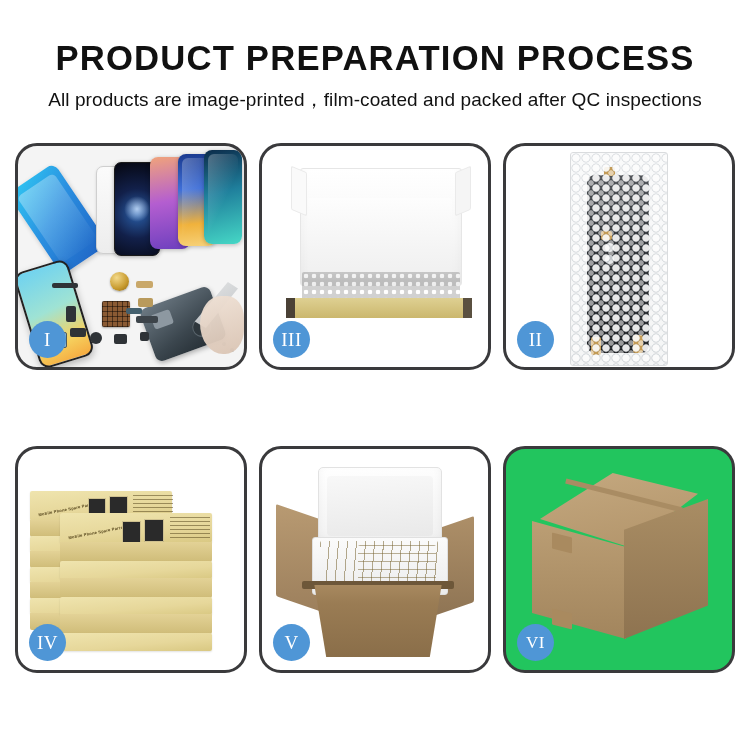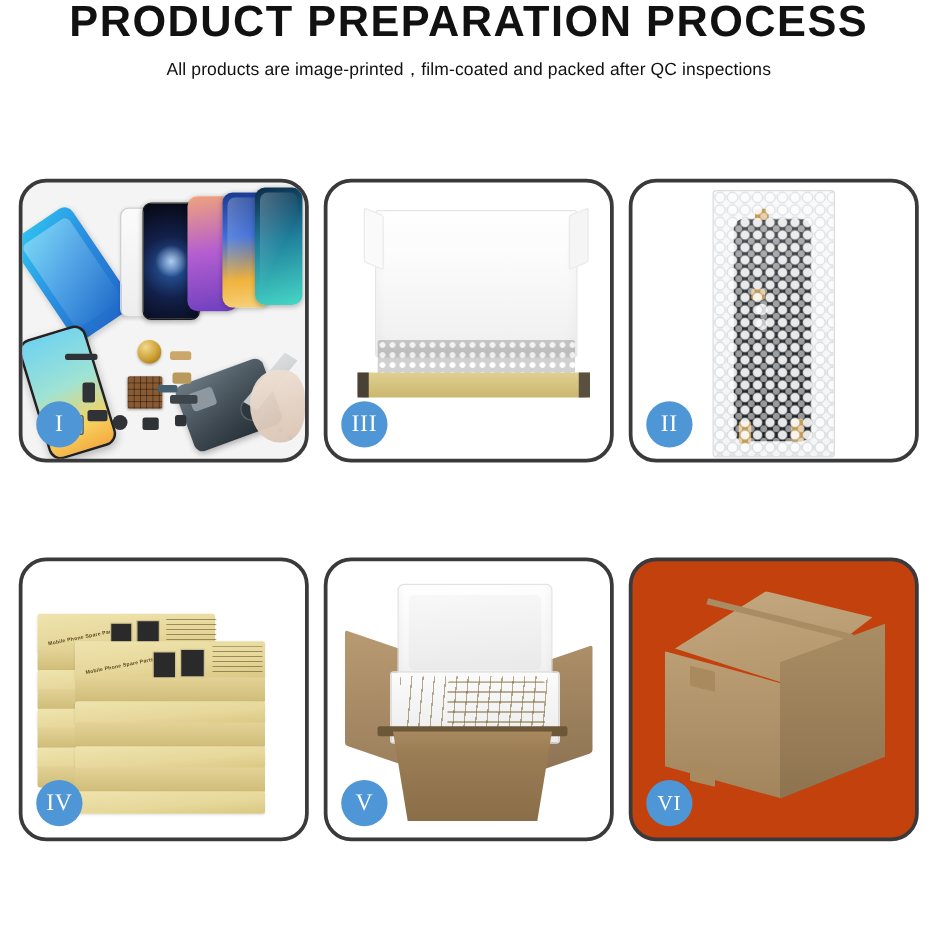--- a/index.html
+++ b/index.html
@@ -5,28 +5,28 @@
   html,body{margin:0;padding:0;}
   body{
     width:750px;height:750px;
     background:#ffffff;
     font-family:"Liberation Sans",sans-serif;
     overflow:hidden;
   }
   .page{position:relative;width:750px;height:750px;}
 
   
-  .header{text-align:center;}
+  .header{text-align:center;padding-top:40px;}
   .title{
     font-size:35px;font-weight:bold;color:#111111;
     letter-spacing:1.2px;line-height:1;
     transform:scaleX(0.99);
   }
   .subtitle{
-    font-size:14px;color:#111111;margin-top:12px;
+    font-size:19px;color:#111111;margin-top:12px;
     letter-spacing:.1px;
   }
 
   
   .grid{
     position:absolute;left:15px;top:143px;
     width:720px;
     display:grid;
     grid-template-columns:repeat(3,232px);
     grid-template-rows:repeat(2,227px);
@@ -320,21 +320,21 @@
     position:absolute;left:42px;top:136px;width:148px;height:72px;
     background:linear-gradient(180deg,#a8895f 0%,#9a7c54 25%,#8a6e49 100%);
     clip-path:polygon(7% 0,93% 0,85% 100%,15% 100%);
   }
   .v-lip{
     position:absolute;left:40px;top:132px;width:152px;height:8px;
     background:#6d5739;border-radius:2px;
   }
 
   
-  .p6{background:#c2410c;}
+  .p6{background:#22c55e;}
   .c-top{
     position:absolute;left:34px;top:24px;width:158px;height:74px;
     background:linear-gradient(170deg,#c4a87f,#b2946a);
     clip-path:polygon(46% 0,100% 28%,56% 100%,0 62%);
   }
   .c-seam{
     position:absolute;left:58px;top:44px;width:120px;height:5px;
     background:#a98c63;transform:rotate(14deg);
   }
   .c-left{

